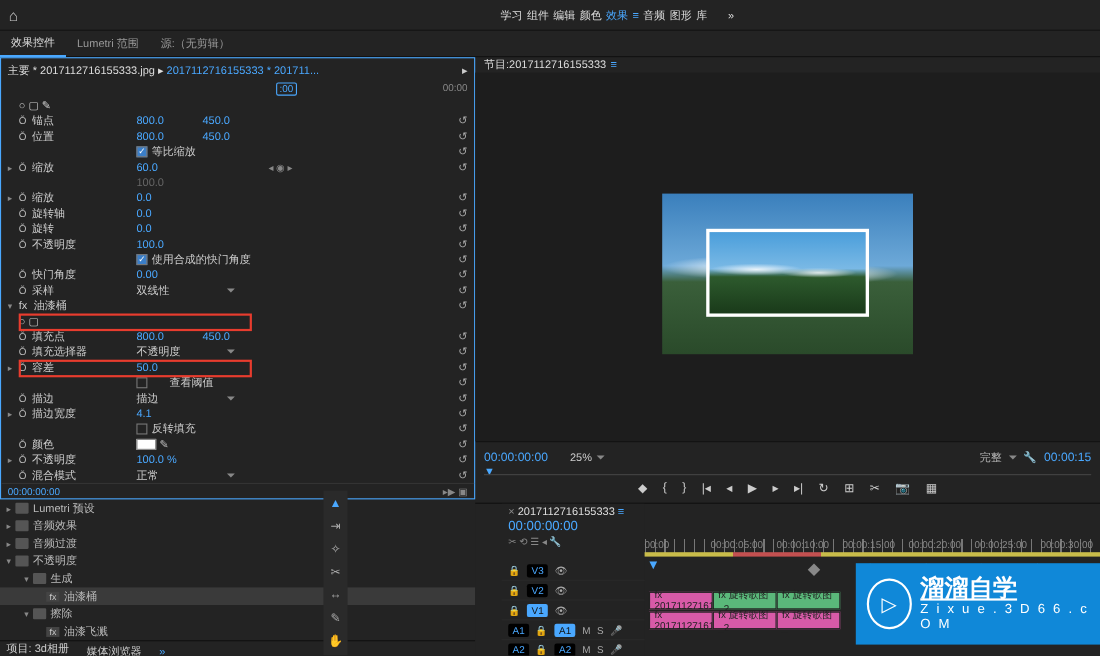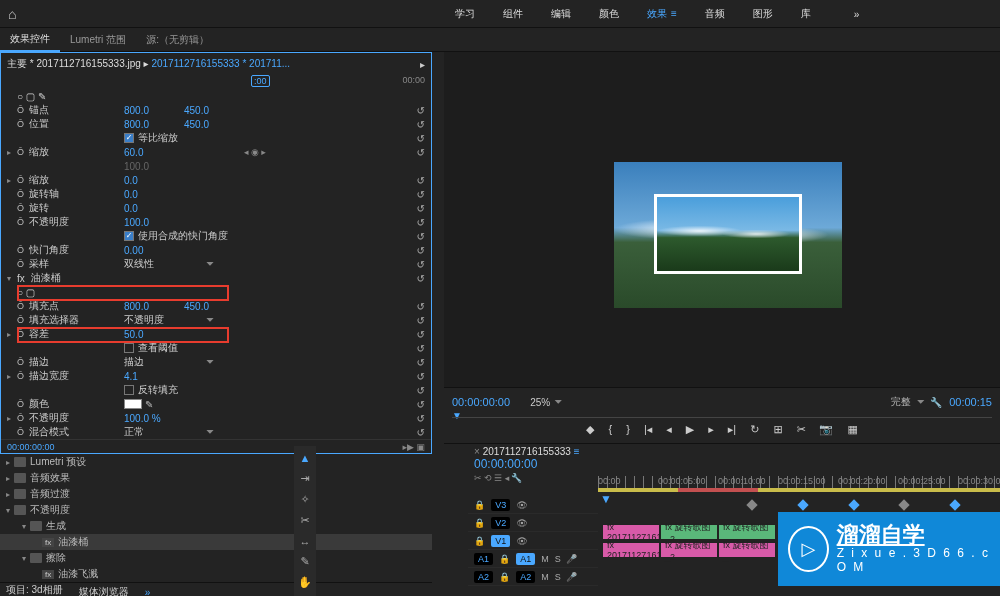--- a/index.html
+++ b/index.html
@@ -1,27 +1,27 @@
 <!DOCTYPE html>
 <html><head>
 <meta charset="utf-8">
 <style>
   * { margin:0; padding:0; box-sizing:border-box; font-family:"Microsoft YaHei",sans-serif; }
   body { background:#232323; color:#b8b8b8; font-size:10px; width:1000px; height:596px; overflow:hidden; position:relative; }
   .topbar { height:28px; background:#232323; display:flex; align-items:center; border-bottom:1px solid #111; }
   .home-icon { margin-left:8px; color:#ccc; font-size:14px; }
-  .topnav { position:absolute; left:455px; top:0; height:28px; display:flex; gap:28px; align-items:center; }
+  .topnav { position:absolute; left:455px; top:0; height:28px; display:flex; gap:4px; align-items:center; }
   .topnav span { color:#ddd; cursor:pointer; }
   .topnav .active { color:#4aa8ff; }
   .active-underline::after { content:"≡"; margin-left:4px; color:#4aa8ff; }
   .chev { color:#4aa8ff; margin-left:15px; }
   .panel-tabs { height:24px; background:#232323; display:flex; align-items:center; border-bottom:1px solid #111;}
   .panel-tabs span { padding:4px 10px; color:#999; font-size:10px; cursor:pointer; }
   .panel-tabs .underline { border-bottom:2px solid #4aa8ff; color:#ddd; }
-  .main { display:flex; height:calc(596px - 52px);gap:12px; }
+  .main { display:flex; height:calc(596px - 52px); }
   .left-col { width:432px; border:1px solid #4aa8ff; display:flex; flex-direction:column; }
   .ec-header { height:22px; display:flex; align-items:center; padding:0 6px; justify-content:space-between;}
   .ec-path { color:#ddd; font-size:10px; }
   .ec-path .link { color:#4aa8ff; }
   .ec-tl { position:relative; height:14px; }
   .ec-tl .ph { position:absolute; left:250px; top:0; color:#4aa8ff; border:1px solid #4aa8ff; padding:0 2px; font-size:9px; border-radius:2px;}
   .ec-tl .time-end { position:absolute; right:6px; color:#888; font-size:9px;}
   .prop-list { flex:1; overflow:hidden; }
   .prop-row { display:flex; align-items:center; height:14px; padding:0 6px; }
   .prop-row .arw { width:10px; color:#888; font-size:8px;}
@@ -261,21 +261,21 @@
             <span class="lbl">容差</span>
             <span class="val">50.0</span>
             <span class="val2"></span>
             <span class="reset">↺</span>
           </div>
           <div class="prop-row">
             <span class="arw"></span>
             <span class="stop"></span>
             <span class="lbl"></span>
             <span class="chk "></span>
-            <span style="color:#ccc;">查看阈值</span>
+            <span style="color:#ccc;margin-left:16px;">查看阈值</span>
             <span class="reset">↺</span>
           </div>
           <div class="prop-row">
             <span class="arw"></span>
             <span class="stop">Ŏ</span>
             <span class="lbl">描边</span>
             <span class="sel-wrap">
               <span class="sel-box">描边</span>
               <span style="color:#888;">⏷</span>
             </span>
@@ -385,20 +385,25 @@
     <span>⇥</span>
     <span>✧</span>
     <span>✂</span>
     <span>↔</span>
     <span>✎</span>
     <span>✋</span>
 
   </div>
 
   <div class="right-col">
+    <div class="prog-header">
+      <span>节目:</span>
+      <span>2017112716155333</span>
+      <span style="margin-left:4px;color:#4aa8ff;">≡</span>
+    </div>
     <div class="monitor">
       <div class="canvas">
         <div class="sky-cloud"></div>
         <div class="inner-frame">
           <div class="sky-cloud"></div>
         </div>
       </div>
     </div>
     <div class="mon-footer">
       <div class="mon-row1">

